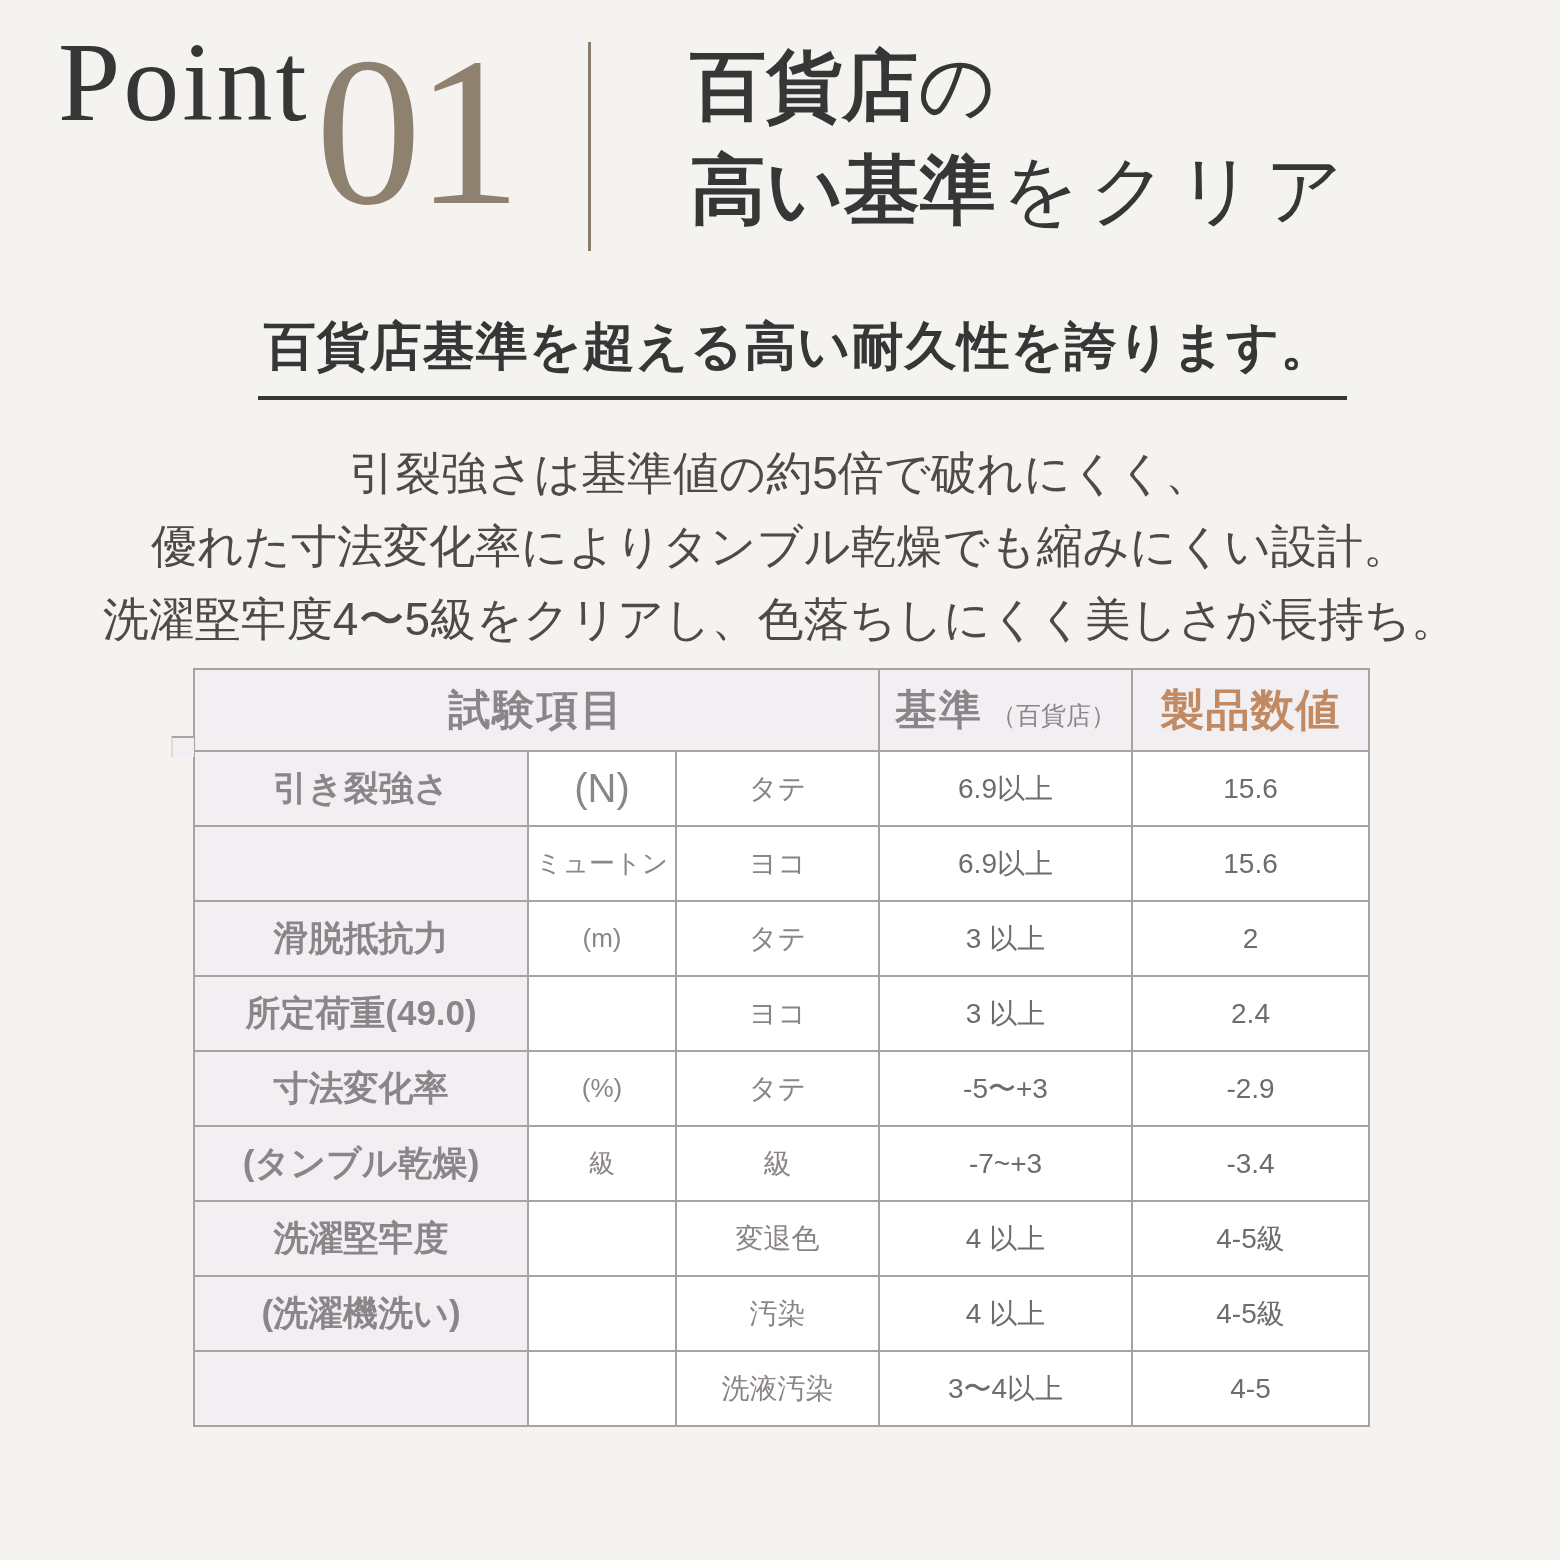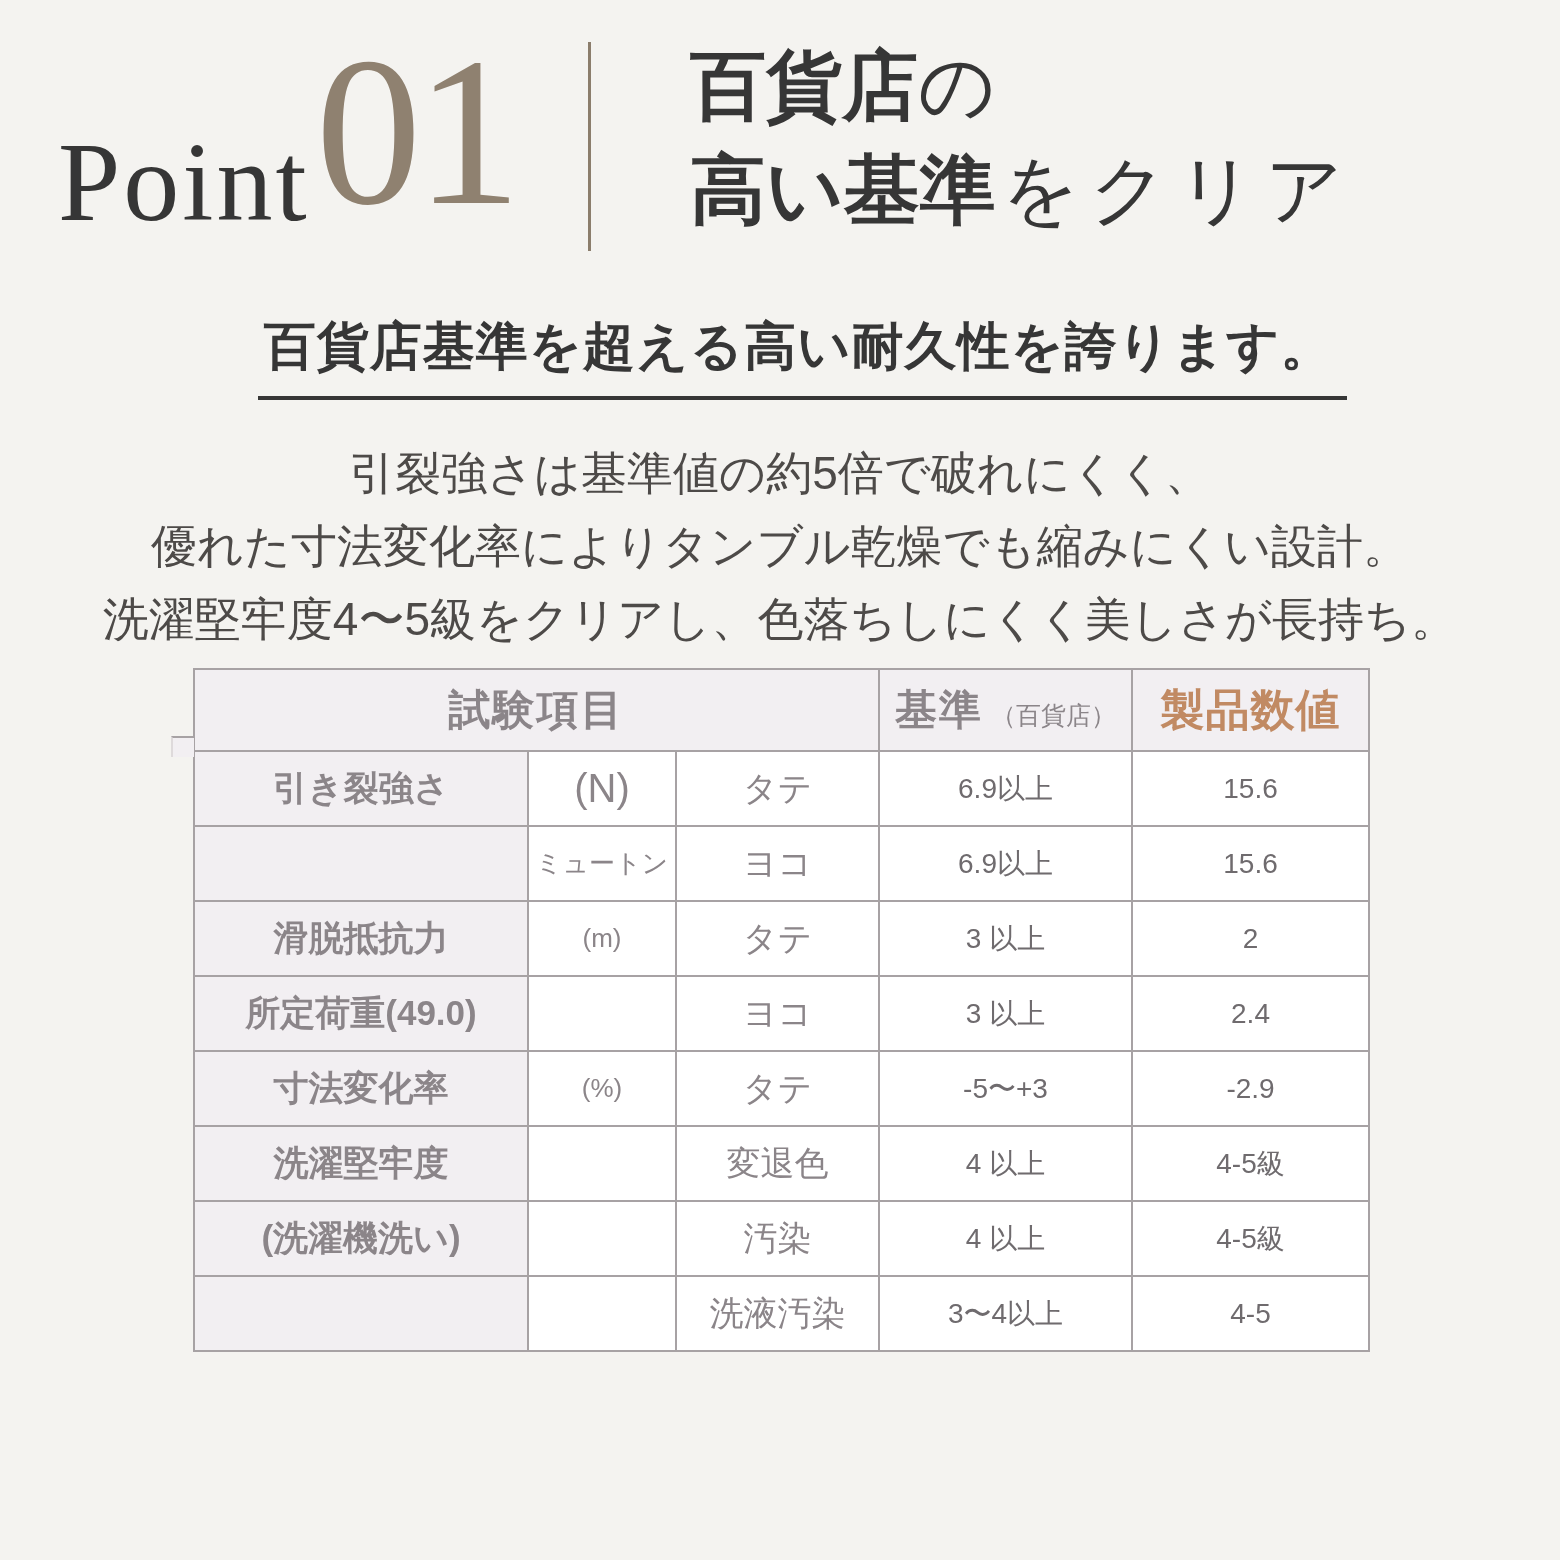--- a/index.html
+++ b/index.html
@@ -8,21 +8,21 @@
     --tbl-border:#a7a2a4; --tbl-pink:#f2eff2; --tbl-gray:#8b8589;
     --tbl-val:#6f6b6e; --tbl-orange:#c18a63;
   }
   *{box-sizing:border-box;}
   html,body{margin:0;padding:0;}
   body{width:1560px;height:1560px;background:var(--bg);
        font-family:"Liberation Sans",sans-serif;}
   .page{position:relative;width:1560px;height:1560px;background:var(--bg);overflow:hidden;}
 
   
-  .point-block{position:absolute;left:58px;top:26px;display:flex;align-items:flex-end;
+  .point-block{position:absolute;left:58px;top:26px;display:flex;align-items:flex-start;
                font-family:"Liberation Serif",serif;color:var(--ink);}
   .point-word{font-size:112px;letter-spacing:3px;line-height:1;}
   .point-number{font-size:212px;line-height:1;color:var(--taupe);letter-spacing:-6px;margin-left:6px;}
   .divider{position:absolute;left:588px;top:42px;width:3px;height:209px;background:var(--taupe-line);}
   .title{position:absolute;left:690px;top:34px;margin:0;color:var(--ink);font-weight:400;}
   .title .line{display:block;height:104px;line-height:104px;font-size:76px;white-space:nowrap;}
   .title strong{font-weight:700;}
   .title .light{font-weight:400;}
   .title .line-2 .light{letter-spacing:10px;margin-left:6px;margin-top:23px;}
 
@@ -41,21 +41,21 @@
   .spec-table th,.spec-table td{border:2px solid var(--tbl-border);text-align:center;
               vertical-align:middle;padding:0;overflow:hidden;}
   .spec-table thead th{height:82px;background:var(--tbl-pink);margin-left:28px;}
   .spec-table tbody td{height:75px;background:#ffffff;}
   .th-main{font-size:42px;font-weight:700;color:var(--tbl-gray);letter-spacing:2px;}
   .th-note{font-size:25px;font-weight:400;color:var(--tbl-gray);margin-left:8px;}
   .th-product{font-size:44px;font-weight:700;color:var(--tbl-orange);letter-spacing:1px;}
   .cell-label{background:var(--tbl-pink) !important;font-size:35px;font-weight:700;color:var(--tbl-gray);}
   .cell-unit{font-size:26px;color:var(--tbl-gray);}
   .cell-unit.unit-lg{font-size:40px;}
-  .cell-direction{font-size:34px;color:var(--tbl-gray);}
+  .cell-direction{font-size:28px;color:var(--tbl-gray);}
   .cell-standard{font-size:28px;color:var(--tbl-val);}
   .cell-value{font-size:28px;color:var(--tbl-val);}
   .notch{position:absolute;left:171px;top:736px;width:23px;height:21px;
          background:var(--tbl-pink);border-top:2px solid var(--tbl-border);
          border-left:2px solid #dedadb;}
 </style>
 </head>
 <body>
 
 <div class="page">
@@ -125,20 +125,27 @@
           <td class="cell-value">2.4</td>
         </tr>
         <tr>
           <td class="cell-label">寸法変化率</td>
           <td class="cell-unit">(%)</td>
           <td class="cell-direction">タテ</td>
           <td class="cell-standard">-5〜+3</td>
           <td class="cell-value">-2.9</td>
         </tr>
         <tr>
+          <td class="cell-label">(タンブル乾燥)</td>
+          <td class="cell-unit">級</td>
+          <td class="cell-direction">級</td>
+          <td class="cell-standard">-7~+3</td>
+          <td class="cell-value">-3.4</td>
+        </tr>
+        <tr>
           <td class="cell-label">洗濯堅牢度</td>
           <td class="cell-unit"></td>
           <td class="cell-direction">変退色</td>
           <td class="cell-standard">4 以上</td>
           <td class="cell-value">4-5級</td>
         </tr>
         <tr>
           <td class="cell-label">(洗濯機洗い)</td>
           <td class="cell-unit"></td>
           <td class="cell-direction">汚染</td>

